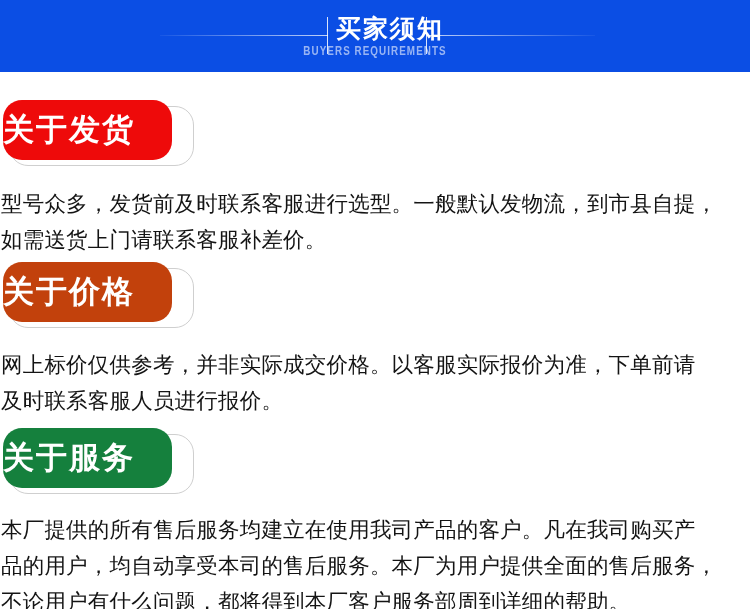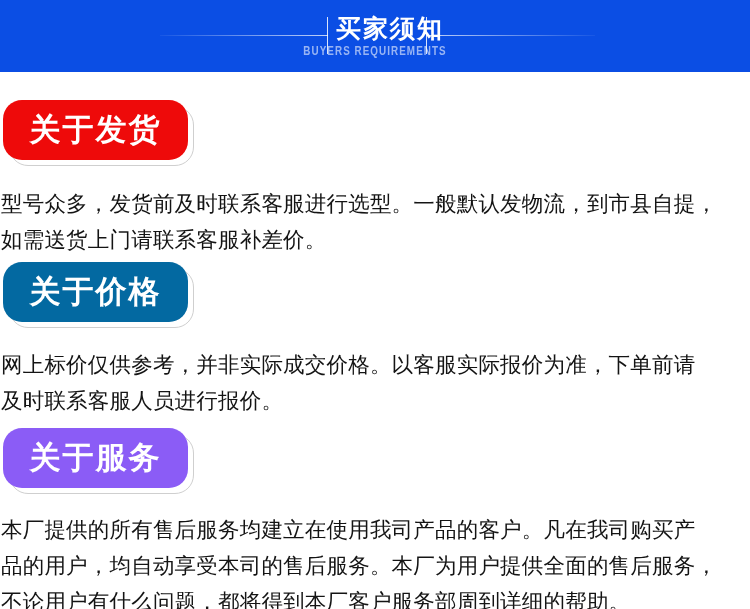--- a/index.html
+++ b/index.html
@@ -71,23 +71,23 @@
   }
   .badge-outline {
     position: absolute; left: 6px; top: 6px;
     width: 185px; height: 60px;
     border-radius: 19px;
     border: 1.5px solid #cfcfcf;
     background: transparent;
   }
   .badge-fill {
     position: absolute; left: 0px; top: 0px;
-    width: 185px; height: 60px;
+    width: 169px; height: 60px;
     border-radius: 19px;
-    display: flex; align-items: center; justify-content: center;
+    display: flex; align-items: center; 
   }
   .badge-label {
     color: #ffffff;
     font-size: 31px;
     font-weight: bold;
     letter-spacing: 2px;
     line-height: 31px;
     white-space: nowrap;
     padding-bottom: 2px;
   }
@@ -127,32 +127,32 @@
       <span class="badge-label">关于发货</span>
     </div>
   </div>
   <div class="para" style="top:186px;">
     <div class="para-line">型号众多，发货前及时联系客服进行选型。一般默认发物流，到市县自提，</div>
     <div class="para-line">如需送货上门请联系客服补差价。</div>
   </div>
 
   <div class="badge-wrap" style="top:262px;">
     <div class="badge-outline"></div>
-    <div class="badge-fill" id="badge-fill-1" style="background: #0369a1;">
+    <div class="badge-fill" id="badge-fill-1" style="background: #c2410c;">
       <span class="badge-label">关于价格</span>
     </div>
   </div>
   <div class="para" style="top:347px;">
     <div class="para-line">网上标价仅供参考，并非实际成交价格。以客服实际报价为准，下单前请</div>
     <div class="para-line">及时联系客服人员进行报价。</div>
   </div>
 
   <div class="badge-wrap" style="top:428px;">
     <div class="badge-outline"></div>
-    <div class="badge-fill" id="badge-fill-2" style="background: #8b5cf6;">
+    <div class="badge-fill" id="badge-fill-2" style="background: #15803d;">
       <span class="badge-label">关于服务</span>
     </div>
   </div>
   <div class="para" style="top:512px;">
     <div class="para-line">本厂提供的所有售后服务均建立在使用我司产品的客户。凡在我司购买产</div>
     <div class="para-line">品的用户，均自动享受本司的售后服务。本厂为用户提供全面的售后服务，</div>
     <div class="para-line">不论用户有什么问题，都将得到本厂客户服务部周到详细的帮助。</div>
   </div>
 
 </div>

